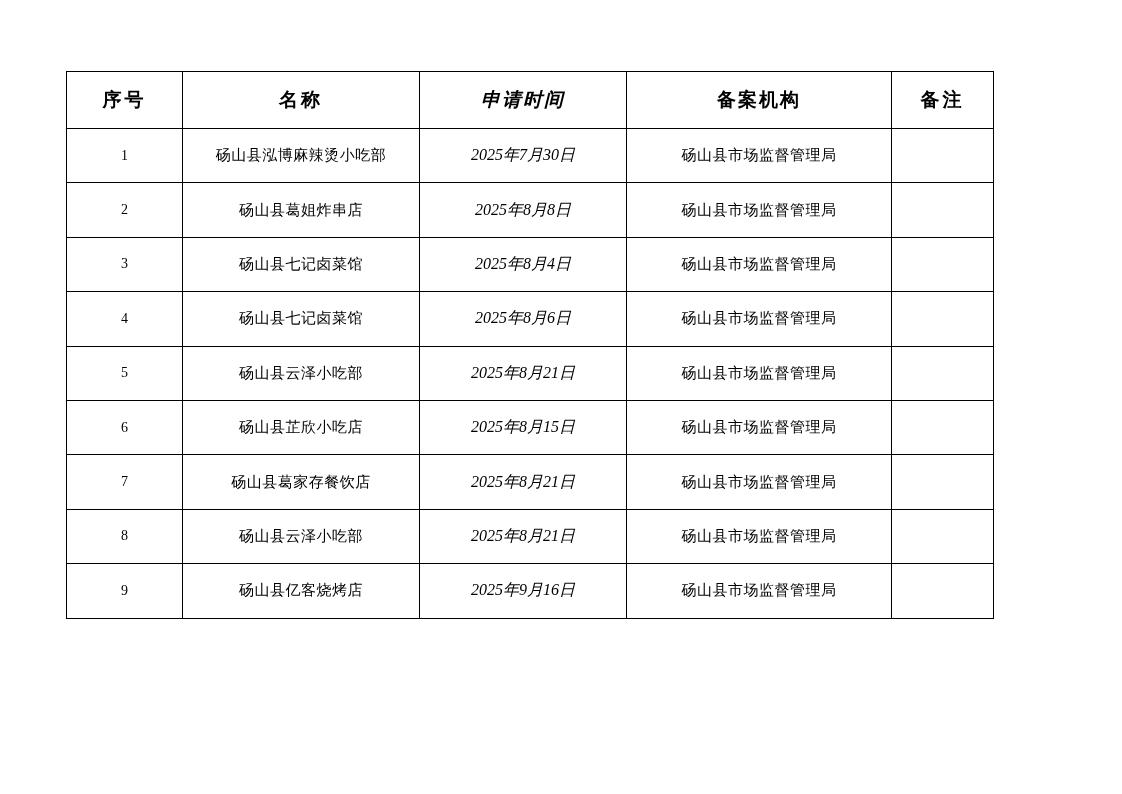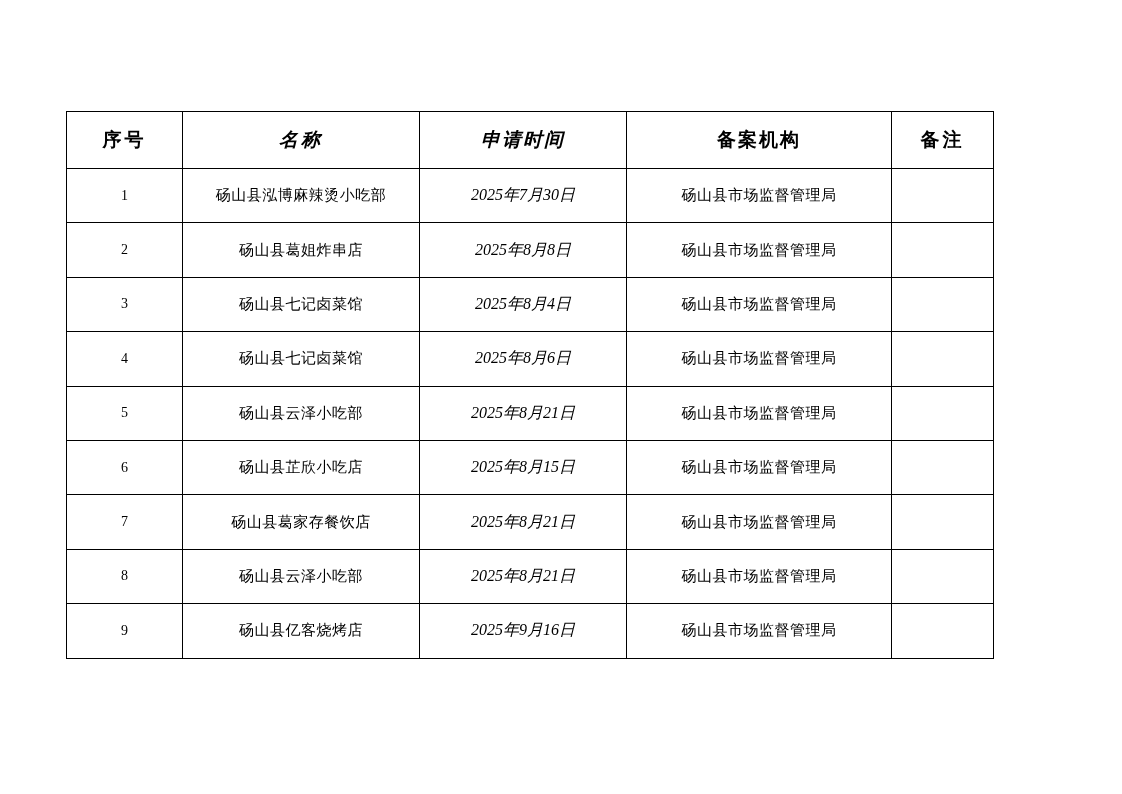--- a/index.html
+++ b/index.html
@@ -23,21 +23,20 @@
   .table-wrap {
     position: absolute;
     left: 66px;
     top: 71px;
     width: 922px;
   }
   table.record-table {
     border-collapse: collapse;
     width: 922px;
     table-layout: fixed;
-    margin-top: 40px;
   }
   table.record-table td,
   table.record-table th {
     border: 1px solid #000000;
     text-align: center;
     vertical-align: middle;
     padding: 0;
   }
   thead th {
     height: 56px;
@@ -55,21 +54,21 @@
   td.col-date,  th.col-date  { width: 206px; font-style: italic; }
   td.col-org,   th.col-org   { width: 264px; }
   td.col-note,  th.col-note  { width: 101px; }
 
   tbody td.col-index { font-size: 14px; }
   tbody td.col-name { letter-spacing: 0.5px; }
   tbody td.col-date { font-size: 16px; }
   tbody td.col-org { letter-spacing: 0.5px; font-family: Liberation Serif, serif; }
   th.col-note { letter-spacing: 3px; }
   th.col-index { letter-spacing: 3px; }
-  th.col-name { letter-spacing: 3px; font-style: italic; }
+  th.col-name { letter-spacing: 3px; }
 </style>
 </head>
 <body>
 
 <div class="page">
   <div class="table-wrap">
     <table class="record-table">
       <thead>
         <tr>
           <th class="col-index">序号</th>

